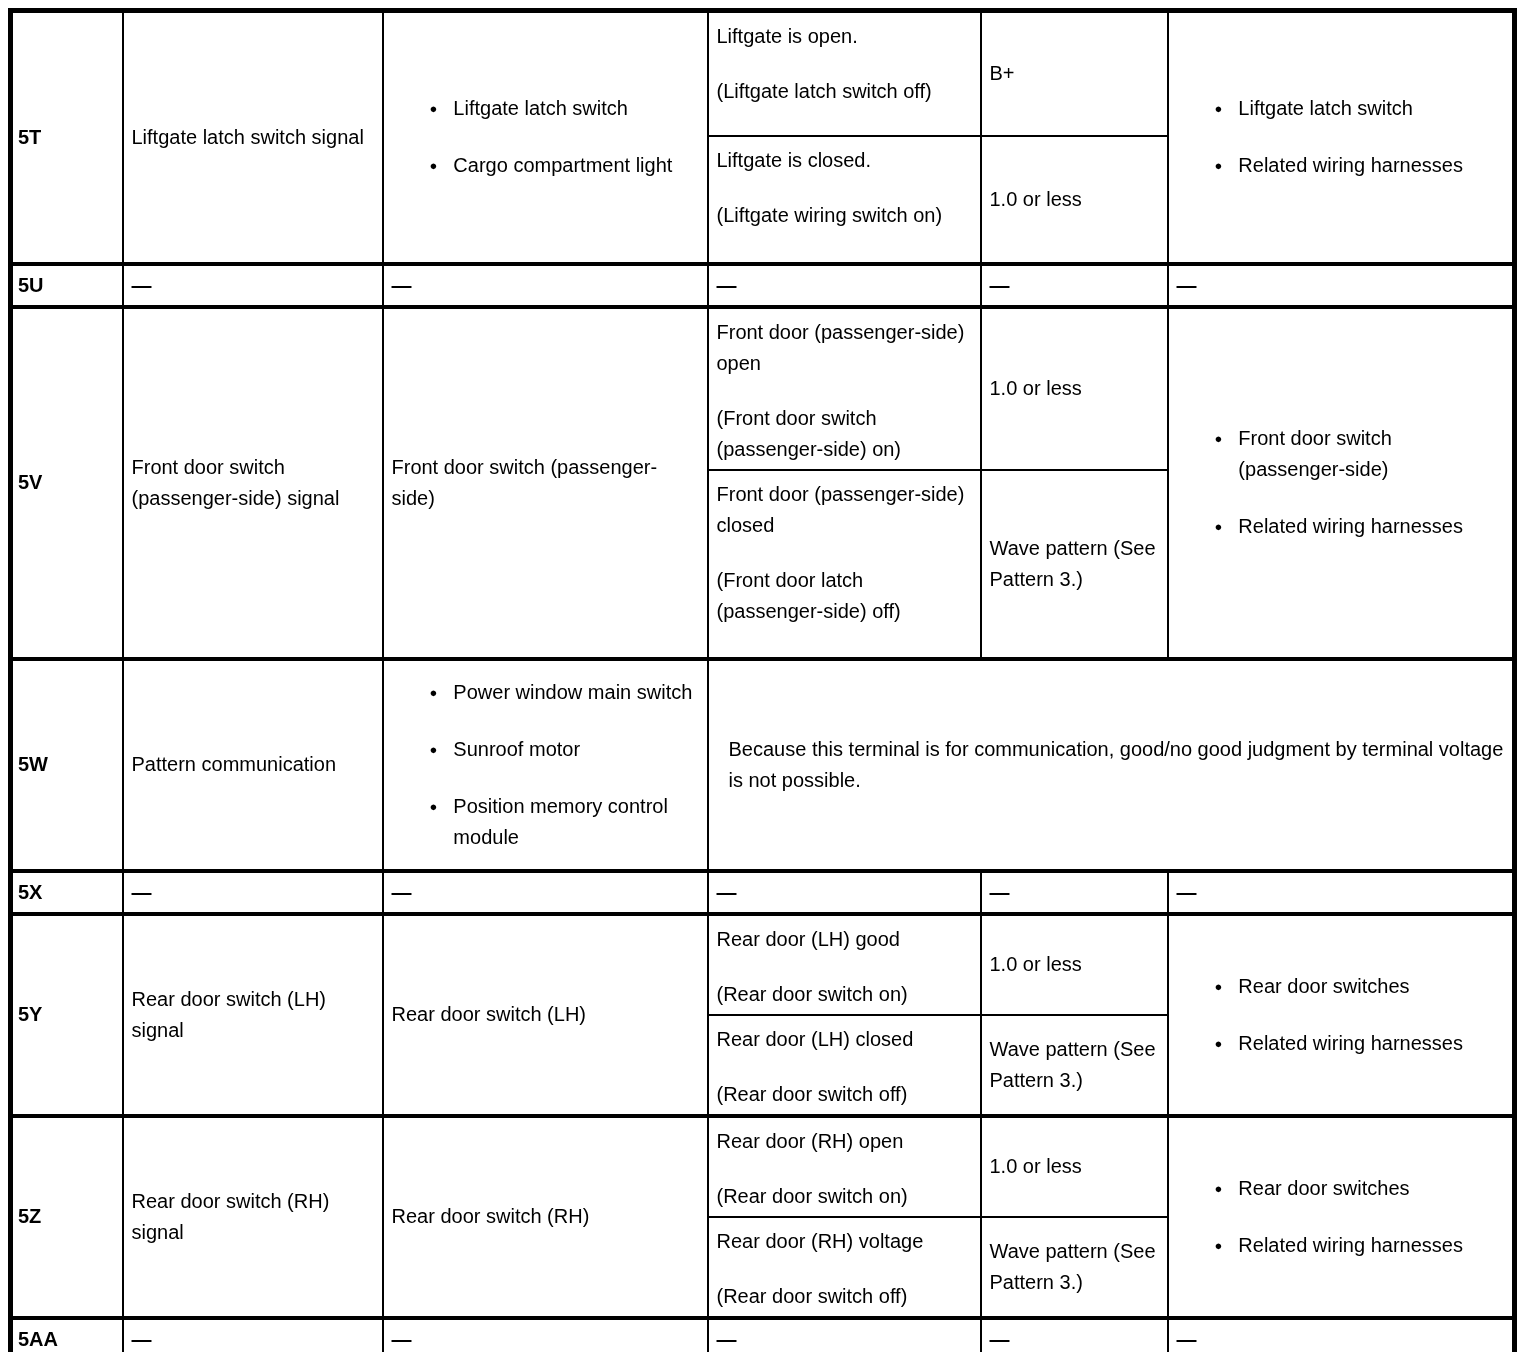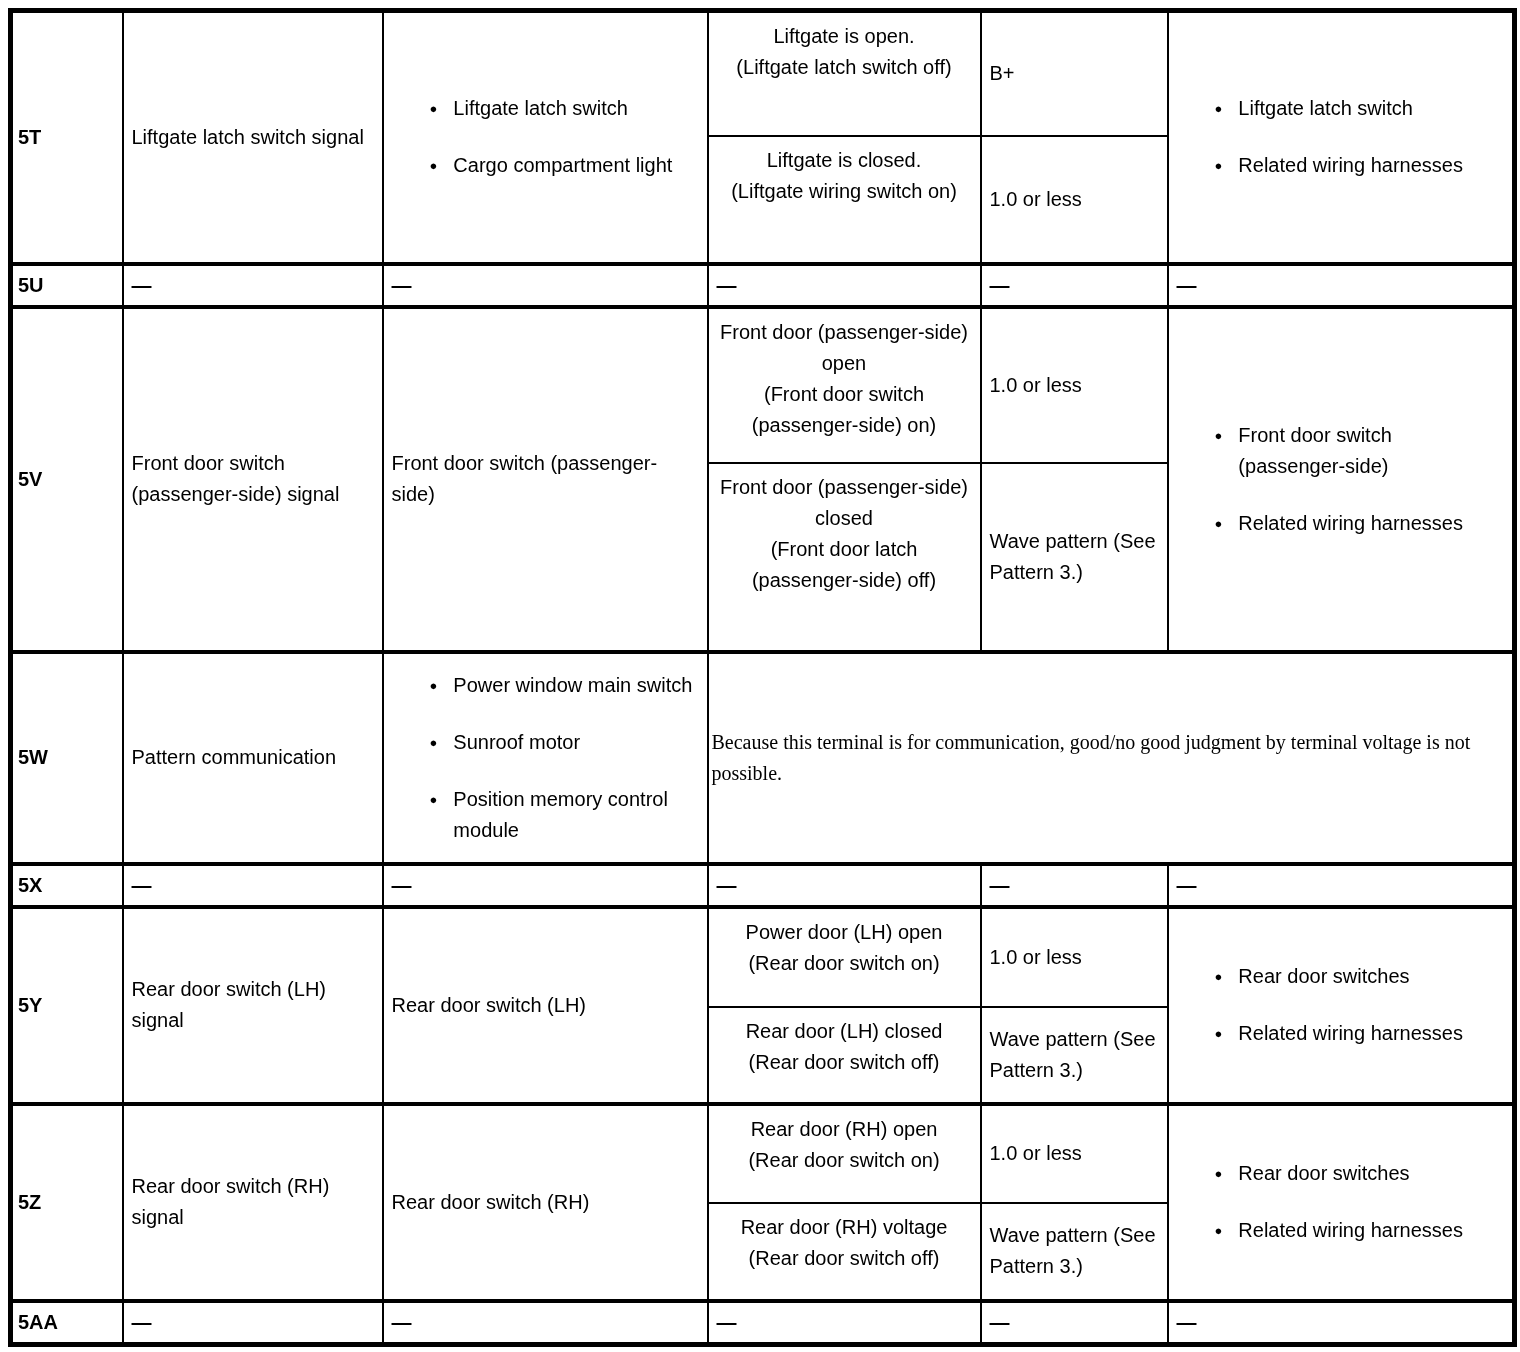--- a/index.html
+++ b/index.html
@@ -29,36 +29,36 @@
   }
   td {
     border: 2px solid #000000;
     padding: 4px 8px;
     vertical-align: middle;
     word-wrap: break-word;
   }
   tr.major > td { border-top-width: 4px; }
   td.term { padding-left: 5px; vertical-align: middle; font-weight: bold; }
   td.cond { vertical-align: top; padding-top: 8px; }
-  p.cl { margin: 0; text-align: center; }
-  p.cl + p.cl { }
+  p.cl { margin: 0; }
+  p.cl + p.cl { margin-top: 24px; }
   .bullets {
     display: flex;
     flex-direction: column;
     gap: 26px;
     padding-left: 38px;
   }
   .bi { display: flex; gap: 16px; }
   .bdot {
     flex: 0 0 auto;
     font-size: 13px;
     line-height: 31px;
   }
   .dash { font-weight: bold; letter-spacing: 1px; }
-  td.note { vertical-align: middle; padding-left: 3px; font-family: Liberation Serif, serif; }
+  td.note { vertical-align: middle; padding-left: 20px; }
 </style>
 </head>
 <body>
 
 <div class="page">
 <table class="tv">
   <colgroup>
     <col style="width:112px">
     <col style="width:260px">
     <col style="width:325px">
@@ -177,21 +177,21 @@
     <td><span class="dash">—</span></td>
     <td><span class="dash">—</span></td>
     <td><span class="dash">—</span></td>
   </tr>
 
   <tr class="major" style="height:100px">
     <td class="term" rowspan="2"><span>5Y</span></td>
     <td rowspan="2"><span>Rear door switch (LH) signal</span></td>
     <td rowspan="2"><span>Rear door switch (LH)</span></td>
     <td class="cond">
-      <p class="cl">Power door (LH) open</p>
+      <p class="cl">Rear door (LH) good</p>
       <p class="cl">(Rear door switch on)</p>
     </td>
     <td><span>1.0 or less</span></td>
     <td rowspan="2">
       <div class="bullets">
         <div class="bi">
                 <span class="bdot">●</span>
                 <span>Rear door switches</span>
               </div>
         <div class="bi">

